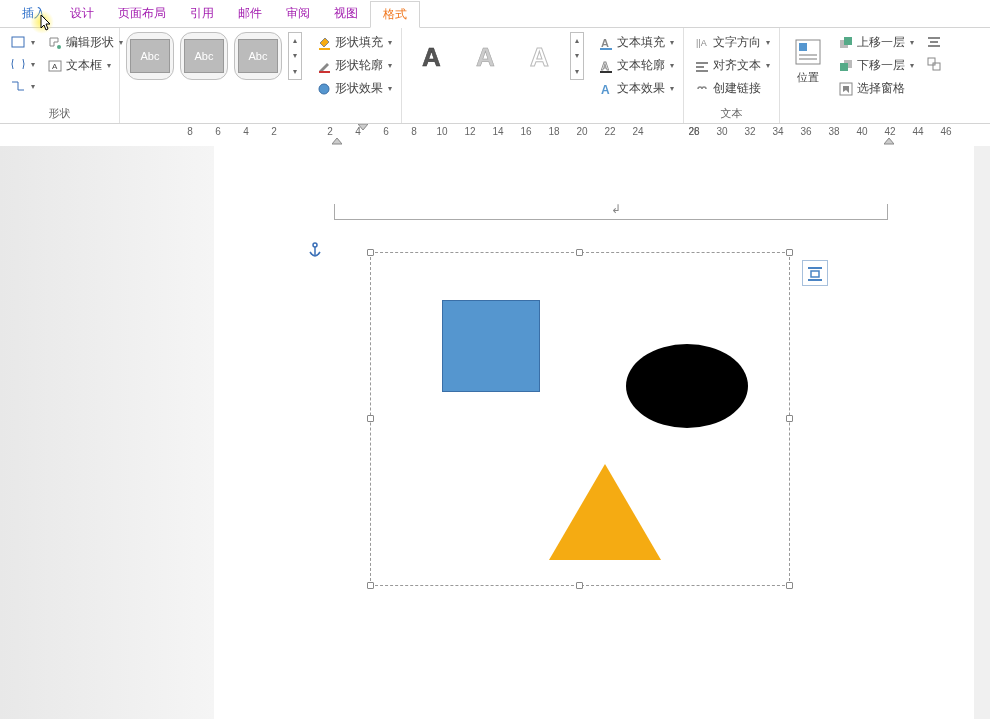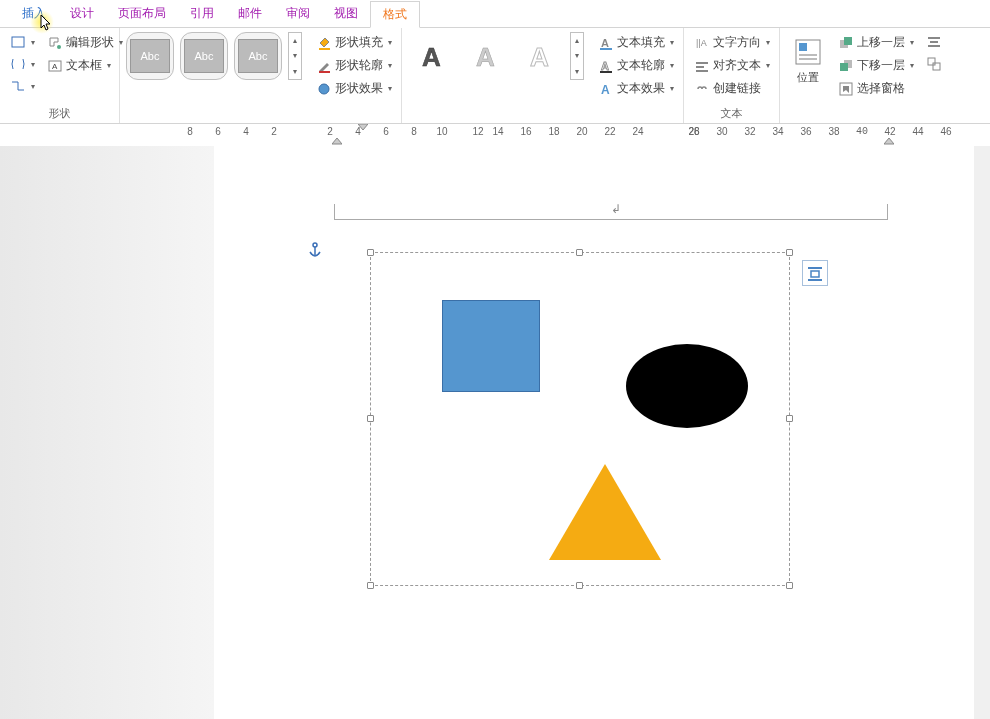--- a/index.html
+++ b/index.html
@@ -367,35 +367,35 @@
       <span class="ruler-tick" style="left: -24px;">8</span>
       <span class="ruler-tick" style="left: 4px;">6</span>
       <span class="ruler-tick" style="left: 32px;">4</span>
       <span class="ruler-tick" style="left: 60px;">2</span>
       <span class="ruler-tick" style="left: 88px;"></span>
       <span class="ruler-tick" style="left: 116px;">2</span>
       <span class="ruler-tick" style="left: 144px;">4</span>
       <span class="ruler-tick" style="left: 172px;">6</span>
       <span class="ruler-tick" style="left: 200px;">8</span>
       <span class="ruler-tick" style="left: 228px;">10</span>
-      <span class="ruler-tick" style="left: 264px;">12</span>
+      <span class="ruler-tick" style="left: 256px;">12</span>
       <span class="ruler-tick" style="left: 284px;">14</span>
       <span class="ruler-tick" style="left: 312px;">16</span>
       <span class="ruler-tick" style="left: 340px;">18</span>
       <span class="ruler-tick" style="left: 368px;">20</span>
       <span class="ruler-tick" style="left: 396px;">22</span>
       <span class="ruler-tick" style="left: 424px;">24</span>
       <span class="ruler-tick" style="left: 480px;">26</span>
       <span class="ruler-tick" style="left: 480px;">28</span>
       <span class="ruler-tick" style="left: 508px;">30</span>
       <span class="ruler-tick" style="left: 536px;">32</span>
       <span class="ruler-tick" style="left: 564px;">34</span>
       <span class="ruler-tick" style="left: 592px;">36</span>
       <span class="ruler-tick" style="left: 620px;">38</span>
-      <span class="ruler-tick" style="left: 648px; font-family: Liberation Mono, monospace;">40</span>
+      <span class="ruler-tick" style="left: 648px;">40</span>
       <span class="ruler-tick" style="left: 676px;">42</span>
       <span class="ruler-tick" style="left: 704px;">44</span>
       <span class="ruler-tick" style="left: 732px;">46</span>
       <span class="ruler-indent" style="left: 118px;"><svg width="10" height="10">
           <polygon points="5,0 10,6 0,6" fill="#ccc" stroke="#888"></polygon>
         </svg></span>
       <span class="ruler-indent" style="left: 144px; top: 0px;"><svg width="10" height="10">
           <polygon points="0,0 10,0 5,6" fill="#ccc" stroke="#888"></polygon>
         </svg></span>
       <span class="ruler-indent" style="left: 670px;"><svg width="10" height="10">

